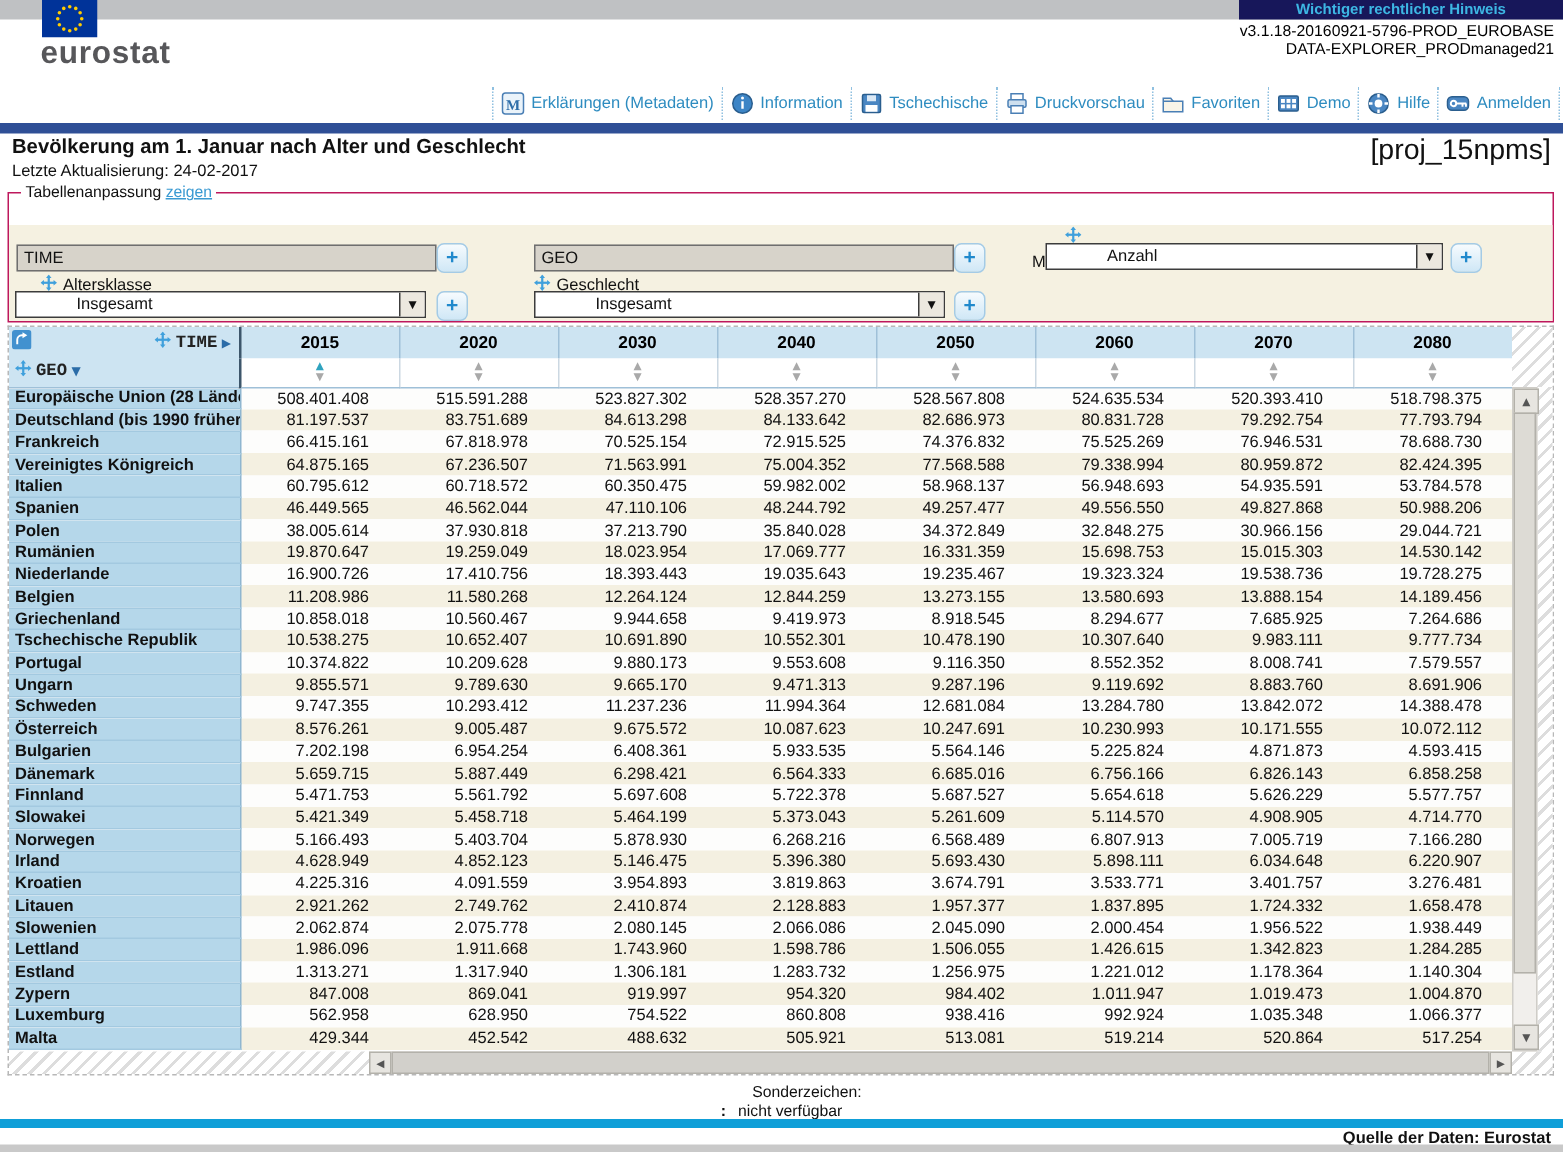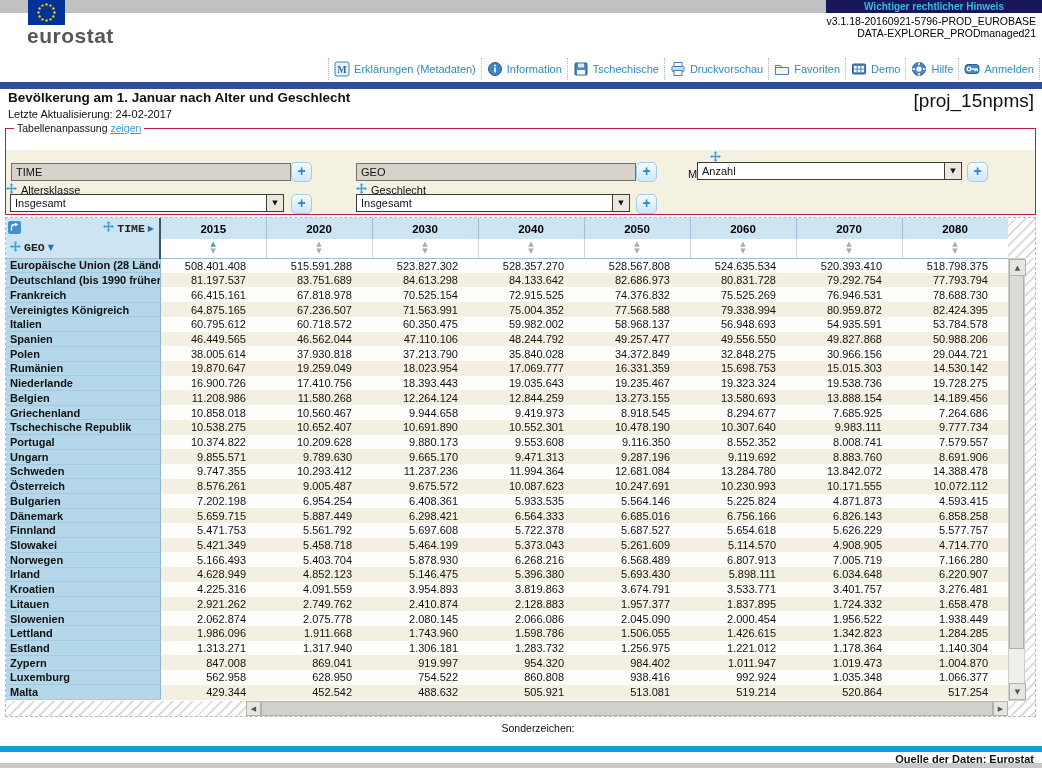--- a/index.html
+++ b/index.html
@@ -35,21 +35,21 @@
   .cream{position:absolute;left:0;top:21px;right:0;bottom:0;background:#f5f1e1;}
 
   .dimbox{position:absolute;height:16px;background:#d7d3ca;border:1px solid #6f6f6f;
           font-size:11px;line-height:16px;padding-left:4px;cursor:pointer;}
   .flabel{position:absolute;display:flex;align-items:center;gap:4px;font-size:11px;}
   .plus{position:absolute;width:19px;height:18px;border:1px solid #a4cbe6;border-radius:5px;
         background:linear-gradient(#f6fbfe,#cfe7f6);color:#2089cc;font-weight:bold;font-size:14px;
         line-height:16px;text-align:center;cursor:pointer;}
   .combo{position:absolute;height:18px;border:1px solid #3c3c3c;background:#fff;font-size:11px;
          display:flex;align-items:center;cursor:pointer;box-sizing:border-box;}
-  .combo .cval{flex:1;padding-left:4px;overflow:hidden;white-space:nowrap;}
+  .combo .cval{flex:1;padding-left:4px;overflow:hidden;white-space:nowrap;margin-left:36px;}
   .combo .cbtn{width:16px;align-self:stretch;background:#ece8df;border-left:1px solid #3c3c3c;
                display:flex;align-items:center;justify-content:center;}
   .glyph{font-family:"DejaVu Sans",sans-serif;}
 
   
   .table-zone{position:absolute;left:5px;top:217px;width:1031px;height:500px;border:1px dashed #b8b8b8;box-sizing:border-box;}
   table{position:absolute;left:0;top:0;border-collapse:collapse;table-layout:fixed;width:1002px;}
   thead tr.r1{height:21px;} thead tr.r2{height:19px;}
   td{padding:0;}
   .corner{background:#cde4f2;border-right:2px solid #3d566b;border-bottom:1px solid #9fc0d8;position:relative;}
@@ -251,21 +251,21 @@
         <span>Maßeinheit</span>
       </div>
       <div class="combo" style="left:691px;top:12px;width:265px;">
         <span class="cval">Anzahl</span>
         <span class="cbtn">
             <span class="glyph" style="font-size:7px;">▼</span>
           </span>
       </div>
       <div class="plus" style="left:961px;top:12px;">+</div>
 
-      <div class="flabel" style="left:0;top:33px;">
+      <div class="flabel" style="left:21px;top:33px;">
         <span>
           <svg width="11" height="11" viewBox="0 0 12 12">
               <g fill="#3fa0dc">
                 <rect x="5.2" y="2" width="1.6" height="8"></rect>
                 <rect x="2" y="5.2" width="8" height="1.6"></rect>
                 <path d="M6 0 L8 2.5 H4 Z"></path>
                 <path d="M6 12 L8 9.5 H4 Z"></path>
                 <path d="M0 6 L2.5 4 V8 Z"></path>
                 <path d="M12 6 L9.5 4 V8 Z"></path>
               </g>
@@ -752,17 +752,20 @@
     </div>
 
     <div class="hscroll">
       <div class="hbtn glyph">◀</div>
       <div class="hthumb"></div>
       <div class="hbtn glyph">▶</div>
     </div>
   </div>
 
   <div class="special1">Sonderzeichen:</div>
+  <div class="special2">
+    <span class="sym">:</span><span>nicht verfügbar</span>
+  </div>
   <div class="cyan-bar"></div>
   <div class="source">Quelle der Daten: Eurostat</div>
   <div class="bottom-bar"></div>
 
 </div>
 
 </body></html>

